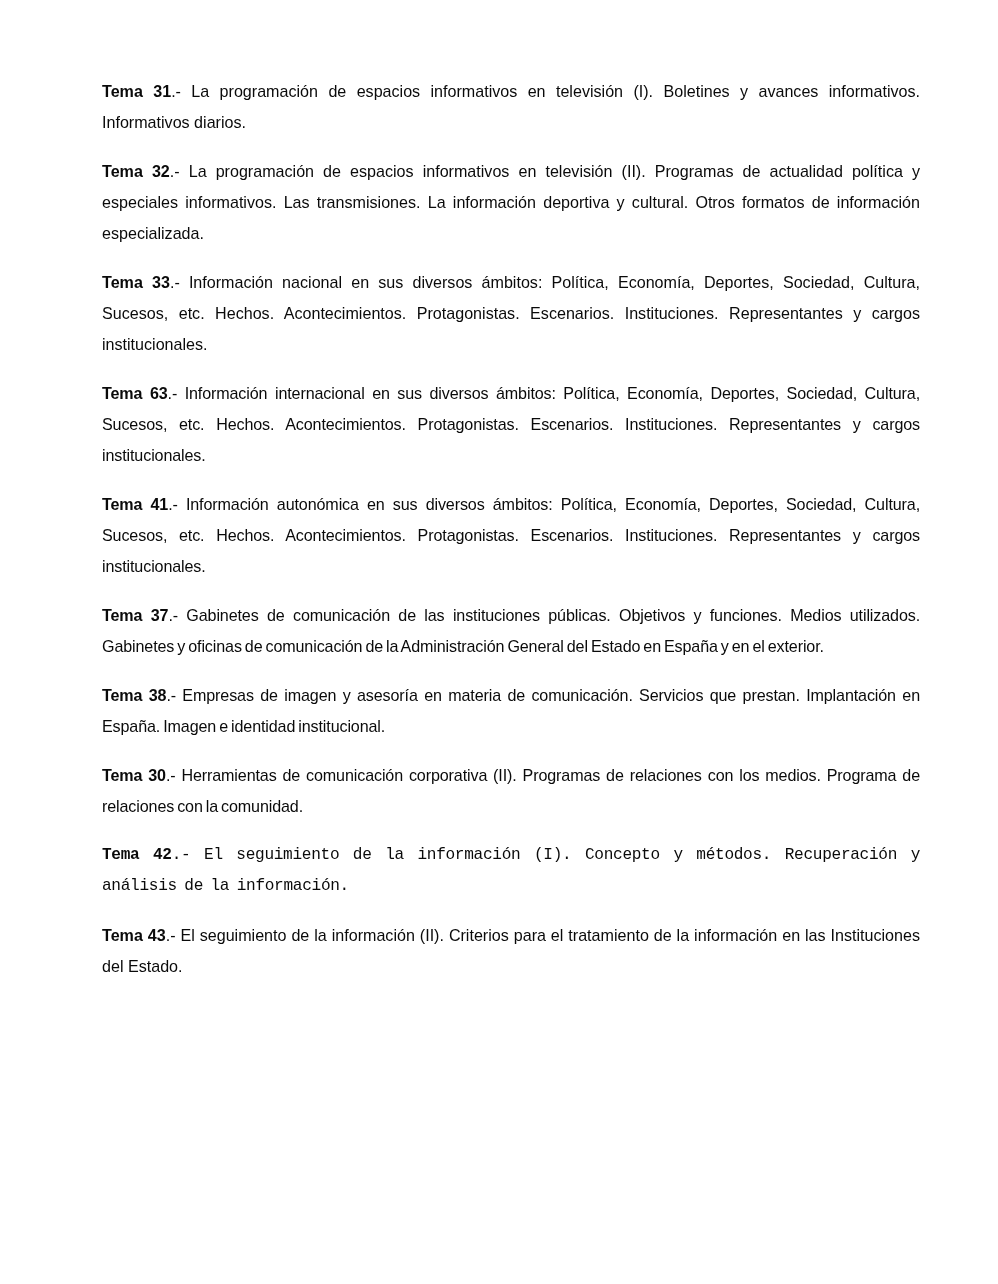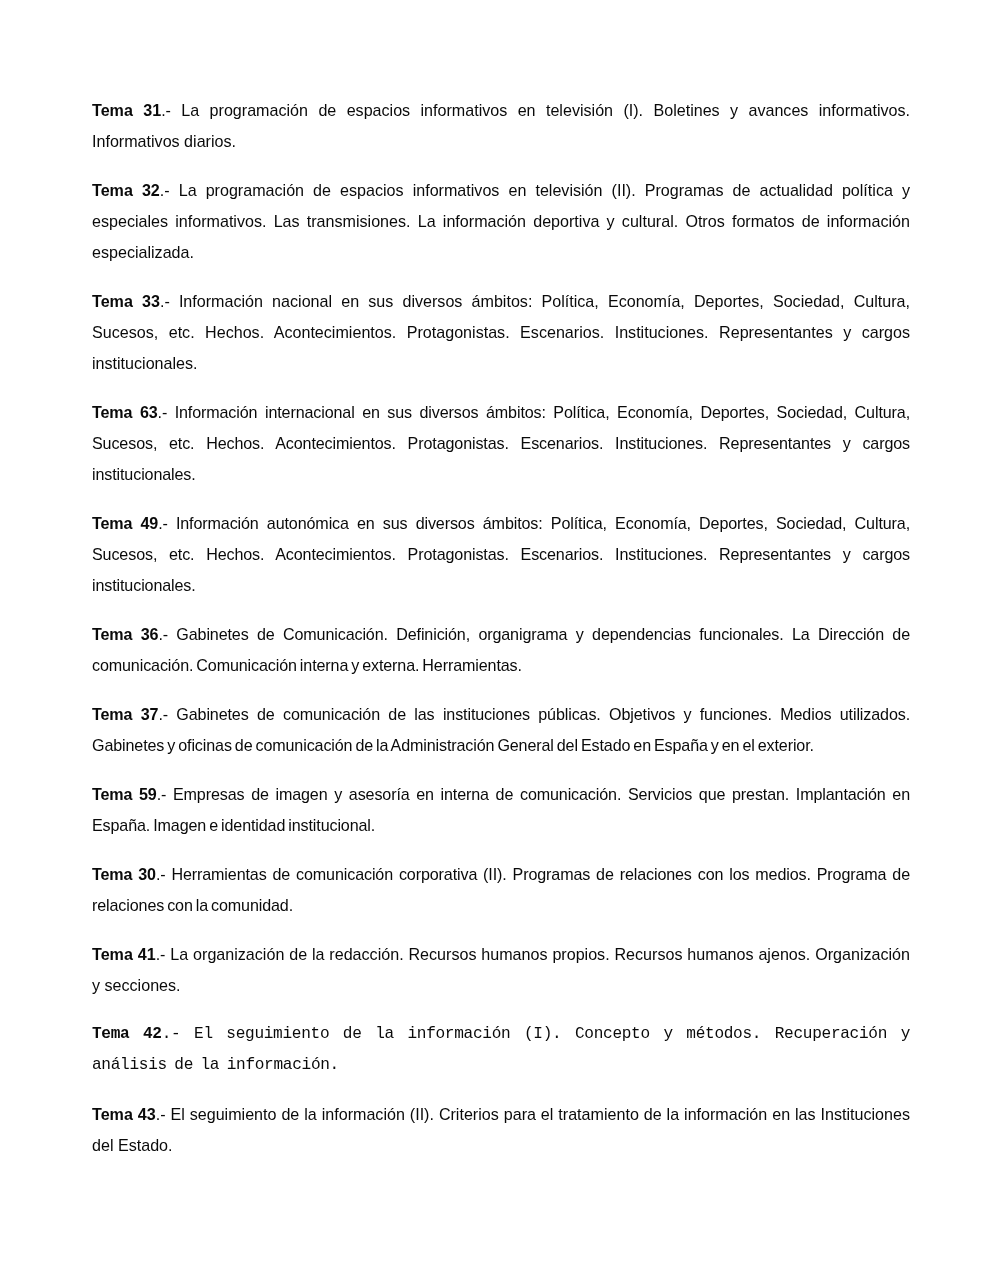--- a/index.html
+++ b/index.html
@@ -19,24 +19,23 @@
   .page {
     position: relative;
     width: 998px;
     height: 1284px;
     background: #ffffff;
     box-sizing: border-box;
   }
 
   .text-block {
     position: absolute;
-    left: 92px;
+    left: 102px;
     top: 76px;
     width: 818px;
-    margin-top: 19px;
   }
 
   .topic {
     font-size: 16.1px;
     line-height: 31px;
     text-align: justify;
     text-justify: inter-word;
     margin: 0 0 18px 0;
     color: #0a0a0a;
     -webkit-hyphens: none;
@@ -65,22 +64,20 @@
 </style>
 </head>
 <body>
 
 <div class="page">
   <div class="text-block">
       <p class="topic"><span class="topic-label">Tema 31</span><span class="topic-text">.- La programación de espacios informativos en televisión (I). Boletines y avances informativos. Informativos diarios.</span></p>
       <p class="topic"><span class="topic-label">Tema 32</span><span class="topic-text">.- La programación de espacios informativos en televisión (II). Programas de actualidad política y especiales informativos. Las transmisiones. La información deportiva y cultural. Otros formatos de información especializada.</span></p>
       <p class="topic"><span class="topic-label">Tema 33</span><span class="topic-text">.- Información nacional en sus diversos ámbitos: Política, Economía, Deportes, Sociedad, Cultura, Sucesos, etc. Hechos. Acontecimientos. Protagonistas. Escenarios. Instituciones. Representantes y cargos institucionales.</span></p>
       <p class="topic condensed"><span class="topic-label">Tema 63</span><span class="topic-text">.- Información internacional en sus diversos ámbitos: Política, Economía, Deportes, Sociedad, Cultura, Sucesos, etc. Hechos. Acontecimientos. Protagonistas. Escenarios. Instituciones. Representantes y cargos institucionales.</span></p>
-      <p class="topic condensed"><span class="topic-label">Tema 49</span><span class="topic-text">.- Información autonómica en sus diversos ámbitos: Política, Economía, Deportes, Sociedad, Cultura, Sucesos, etc. Hechos. Acontecimientos. Protagonistas. Escenarios. Instituciones. Representantes y cargos institucionales.</span></p>
-      <p class="topic condensed"><span class="topic-label">Tema 36</span><span class="topic-text">.- Gabinetes de Comunicación. Definición, organigrama y dependencias funcionales. La Dirección de comunicación. Comunicación interna y externa. Herramientas.</span></p>
+      <p class="topic condensed"><span class="topic-label">Tema 41</span><span class="topic-text">.- Información autonómica en sus diversos ámbitos: Política, Economía, Deportes, Sociedad, Cultura, Sucesos, etc. Hechos. Acontecimientos. Protagonistas. Escenarios. Instituciones. Representantes y cargos institucionales.</span></p>
       <p class="topic condensed"><span class="topic-label">Tema 37</span><span class="topic-text">.- Gabinetes de comunicación de las instituciones públicas. Objetivos y funciones. Medios utilizados. Gabinetes y oficinas de comunicación de la Administración General del Estado en España y en el exterior.</span></p>
-      <p class="topic condensed"><span class="topic-label">Tema 59</span><span class="topic-text">.- Empresas de imagen y asesoría en interna de comunicación. Servicios que prestan. Implantación en España. Imagen e identidad institucional.</span></p>
+      <p class="topic condensed"><span class="topic-label">Tema 38</span><span class="topic-text">.- Empresas de imagen y asesoría en materia de comunicación. Servicios que prestan. Implantación en España. Imagen e identidad institucional.</span></p>
       <p class="topic condensed"><span class="topic-label">Tema 30</span><span class="topic-text">.- Herramientas de comunicación corporativa (II). Programas de relaciones con los medios. Programa de relaciones con la comunidad.</span></p>
-      <p class="topic"><span class="topic-label">Tema 41</span><span class="topic-text">.- La organización de la redacción. Recursos humanos propios. Recursos humanos ajenos. Organización y secciones.</span></p>
       <p class="topic condensed-strong"><span class="topic-label">Tema 42</span><span class="topic-text">.- El seguimiento de la información (I). Concepto y métodos. Recuperación y análisis de la información.</span></p>
       <p class="topic"><span class="topic-label">Tema 43</span><span class="topic-text">.- El seguimiento de la información (II). Criterios para el tratamiento de la información en las Instituciones del Estado.</span></p>
     </div>
 </div>
 
 </body></html>

